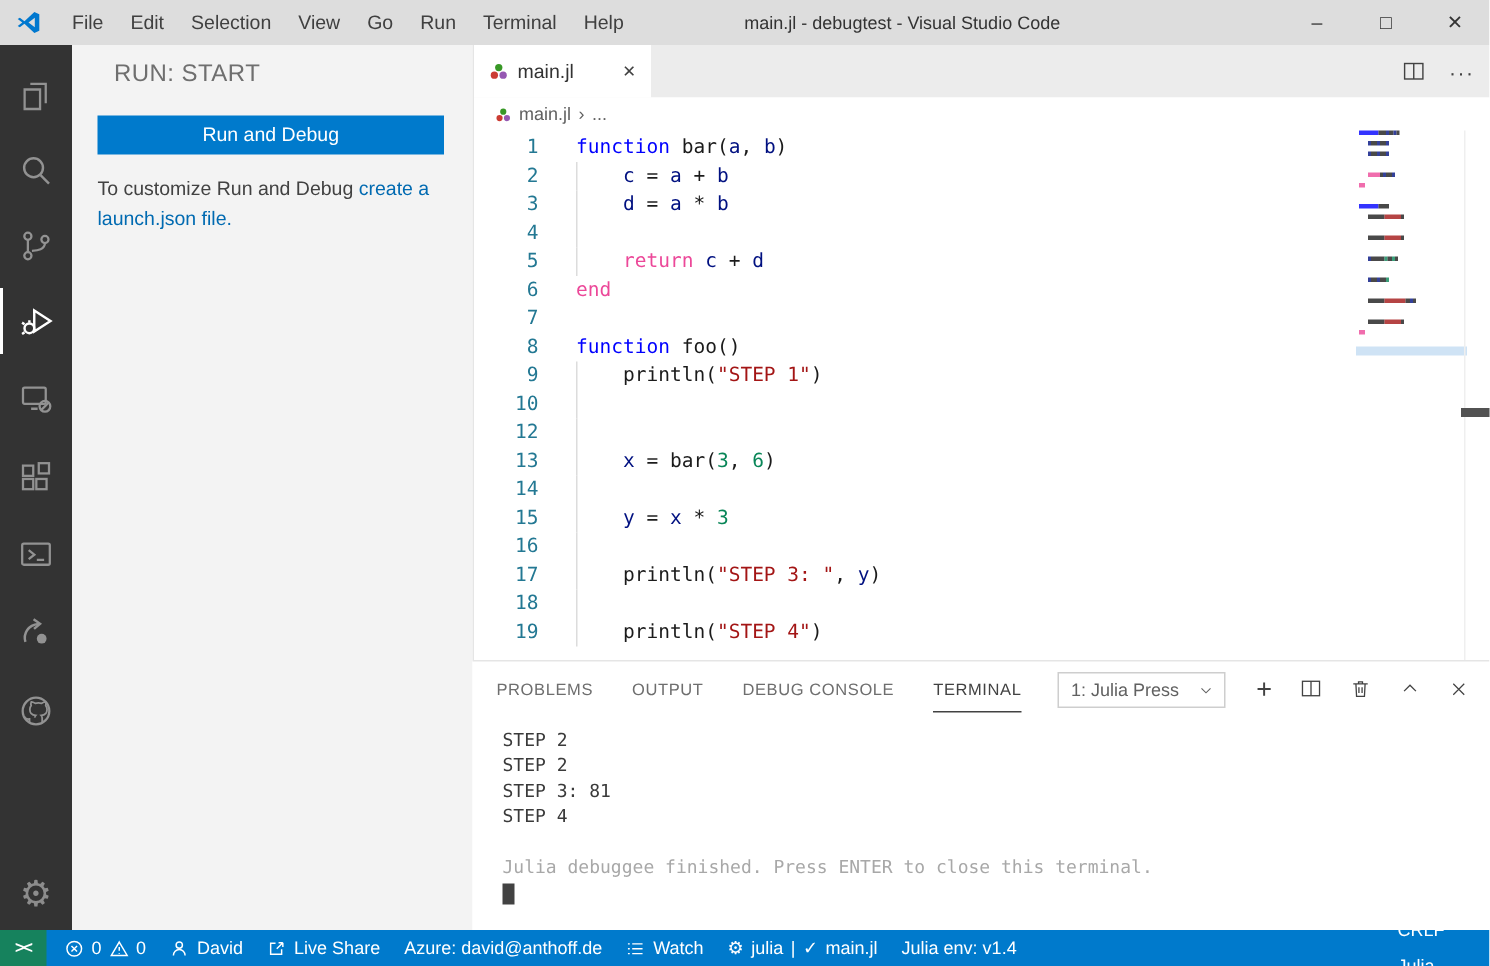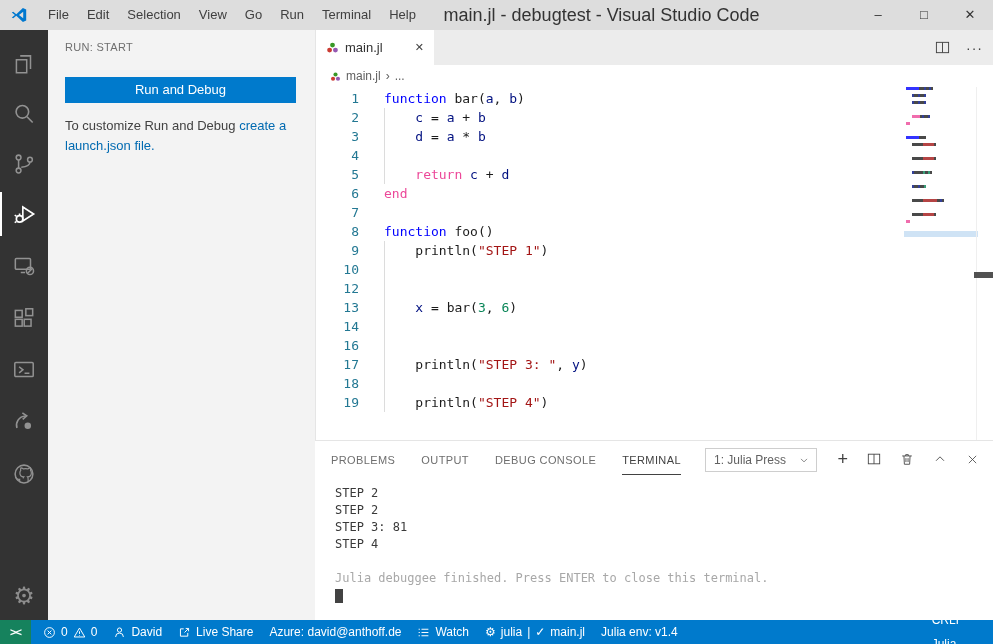--- a/index.html
+++ b/index.html
@@ -3,34 +3,34 @@
 <meta charset="utf-8">
 <style>
   * { margin:0; padding:0; box-sizing:border-box; }
   html,body { width:993px; height:644px; overflow:hidden; font-family:"Liberation Sans",sans-serif; }
   #app { position:relative; width:993px; height:644px; background:#fff; }
 
   
   .titlebar { position:absolute; left:0; top:0; width:993px; height:30px; background:#DDDDDD; display:flex; align-items:center; }
   .vscode-logo { width:18px; height:18px; margin:0 11px 0 10px; flex:none; }
   .menu-item { font-size:13px; color:#404040; padding:0 9px; line-height:30px; cursor:default; }
-  .win-title { position:absolute; left:360px; right:150px; top:0; height:30px; line-height:30px; text-align:center; font-size:18px; color:#333; }
+  .win-title { position:absolute; left:360px; right:150px; top:0; height:30px; line-height:30px; text-align:center; font-size:12px; color:#333; }
   .win-controls { position:absolute; right:0; top:0; height:30px; display:flex; }
   .win-btn { width:46px; height:30px; line-height:30px; text-align:center; font-size:13px; color:#333; }
 
   
   .activitybar { position:absolute; left:0; top:30px; width:48px; height:590px; background:#333333; }
   .ab-item { position:absolute; left:0; width:48px; height:44px; display:flex; align-items:center; justify-content:center; color:#929292; }
   .ab-item svg { width:26px; height:26px; }
   .ab-item.active { color:#ffffff; border-left:2px solid #fff; }
   .gear-glyph { font-size:24px; color:#8c8c8c; }
 
   
   .sidebar { position:absolute; left:48px; top:30px; width:267px; height:590px; background:#F3F3F3; }
-  .sidebar-header { position:absolute; left:17px; top:11px; font-size:11px; color:#6f6f6f; letter-spacing:.3px; }
+  .sidebar-header { position:absolute; left:28px; top:11px; font-size:16px; color:#6f6f6f; letter-spacing:.3px; }
   .run-btn { position:absolute; left:17px; top:47px; width:231px; height:26px; background:#007ACC; color:#fff; font-size:13px; border:none; text-align:center; line-height:26px; cursor:pointer; font-family:inherit; }
   .sidebar-hint { position:absolute; left:17px; top:86px; width:236px; font-size:13px; line-height:20px; color:#424242; }
   .sidebar-hint a { color:#006AB1; text-decoration:none; cursor:pointer; }
 
   
   .editor-area { position:absolute; left:315px; top:30px; width:678px; height:410px; background:#fff; border-left:1px solid #E5E5E5; }
   .tabbar { position:absolute; left:0; top:0; width:100%; height:35px; background:#ECECEC; }
   .tab { position:absolute; left:0; top:0; width:118px; height:35px; background:#fff; display:flex; align-items:center; padding:0 8px 0 10px; gap:6px; }
   .tab-label { font-size:13px; color:#333; flex:1; }
   .tab-close { font-size:11px; color:#424242; padding:2px; }
@@ -212,20 +212,21 @@
         <div class="code-line"><span class="ln">4</span><span class="guide"></span><span class="code"><span></span></span></div>
         <div class="code-line"><span class="ln">5</span><span class="guide"></span><span class="code"><span>    </span><span class="tk-p">return</span><span class="tk-d"> </span><span class="tk-v">c</span><span class="tk-d"> + </span><span class="tk-v">d</span></span></div>
         <div class="code-line"><span class="ln">6</span><span class="code"><span></span><span class="tk-p">end</span></span></div>
         <div class="code-line"><span class="ln">7</span><span class="code"><span></span></span></div>
         <div class="code-line"><span class="ln">8</span><span class="code"><span></span><span class="tk-k">function </span><span class="tk-d">foo()</span></span></div>
         <div class="code-line"><span class="ln">9</span><span class="guide"></span><span class="code"><span>    </span><span class="tk-d">println(</span><span class="tk-s">"STEP 1"</span><span class="tk-d">)</span></span></div>
         <div class="code-line"><span class="ln">10</span><span class="guide"></span><span class="code"><span></span></span></div>
         <div class="code-line"><span class="ln">12</span><span class="guide"></span><span class="code"><span></span></span></div>
         <div class="code-line"><span class="ln">13</span><span class="guide"></span><span class="code"><span>    </span><span class="tk-v">x</span><span class="tk-d"> = </span><span class="tk-d">bar(</span><span class="tk-n">3</span><span class="tk-d">, </span><span class="tk-n">6</span><span class="tk-d">)</span></span></div>
         <div class="code-line"><span class="ln">14</span><span class="guide"></span><span class="code"><span></span></span></div>
+        <div class="code-line"><span class="ln">15</span><span class="guide"></span><span class="code"><span>    </span><span class="tk-v">y</span><span class="tk-d"> = </span><span class="tk-v">x</span><span class="tk-d"> * </span><span class="tk-n">3</span></span></div>
         <div class="code-line"><span class="ln">16</span><span class="guide"></span><span class="code"><span></span></span></div>
         <div class="code-line"><span class="ln">17</span><span class="guide"></span><span class="code"><span>    </span><span class="tk-d">println(</span><span class="tk-s">"STEP 3: "</span><span class="tk-d">, </span><span class="tk-v">y</span><span class="tk-d">)</span></span></div>
         <div class="code-line"><span class="ln">18</span><span class="guide"></span><span class="code"><span></span></span></div>
         <div class="code-line"><span class="ln">19</span><span class="guide"></span><span class="code"><span>    </span><span class="tk-d">println(</span><span class="tk-s">"STEP 4"</span><span class="tk-d">)</span></span></div>
       </div>
 
     <div class="minimap">
         <div class="mm-row"><span class="mm-sp" style="width: 0px;"></span><span class="mm-tk tk-k" style="width: 12.6px;"></span><span class="mm-tk tk-d" style="width: 5.6px;"></span><span class="mm-tk tk-v" style="width: 2px;"></span><span class="mm-tk tk-d" style="width: 2.8px;"></span><span class="mm-tk tk-v" style="width: 2px;"></span><span class="mm-tk tk-d" style="width: 2px;"></span></div>
         <div class="mm-row"><span class="mm-sp" style="width: 5.6px;"></span><span class="mm-tk tk-v" style="width: 2px;"></span><span class="mm-tk tk-d" style="width: 4.2px;"></span><span class="mm-tk tk-v" style="width: 2px;"></span><span class="mm-tk tk-d" style="width: 4.2px;"></span><span class="mm-tk tk-v" style="width: 2px;"></span></div>
         <div class="mm-row"><span class="mm-sp" style="width: 5.6px;"></span><span class="mm-tk tk-v" style="width: 2px;"></span><span class="mm-tk tk-d" style="width: 4.2px;"></span><span class="mm-tk tk-v" style="width: 2px;"></span><span class="mm-tk tk-d" style="width: 4.2px;"></span><span class="mm-tk tk-v" style="width: 2px;"></span></div>

